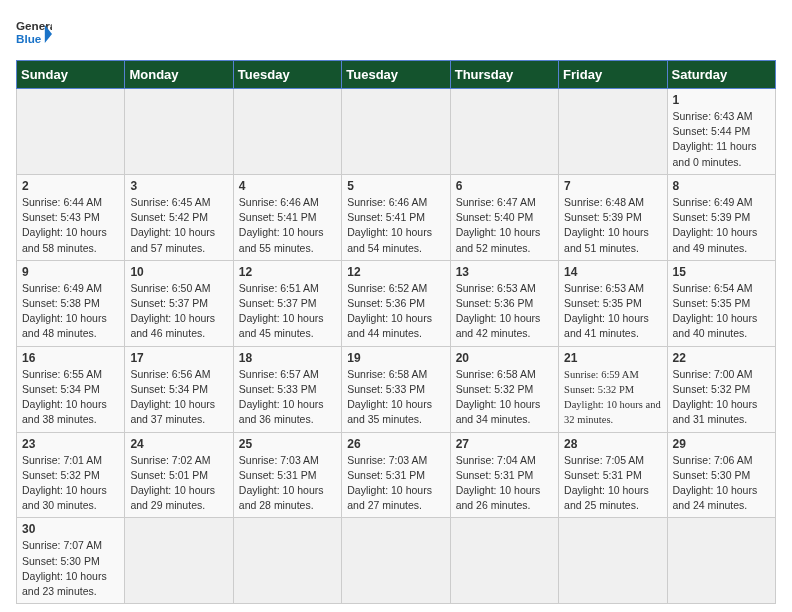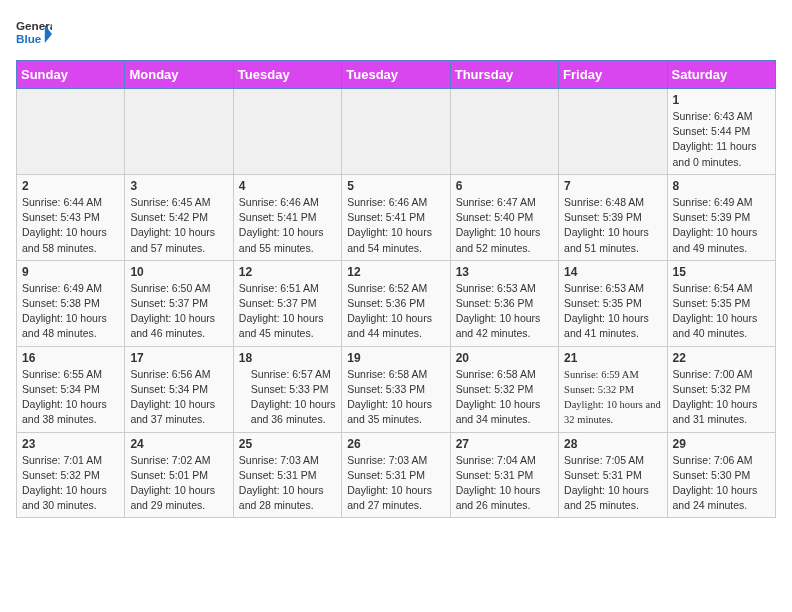--- a/index.html
+++ b/index.html
@@ -36,21 +36,21 @@
     .location {
       font-size: 14px;
       color: #555;
     }
     .calendar {
       width: 100%;
       border-collapse: collapse;
       border: 1px solid #ccc;
     }
     .calendar th {
-      background-color: #d946ef;
+      background-color: #14532d;
       color: #fff;
       font-size: 13px;
       font-weight: bold;
       padding: 6px 4px;
       text-align: left;
       border: 1px solid #5580d0;
     }
     .calendar td {
       vertical-align: top;
       border: 1px solid #ccc;
@@ -214,21 +214,21 @@
 Daylight: 10 hours and 38 minutes.</div>
         </td>
         <td>
           <span class="day-num">17</span>
           <div class="day-info" style="white-space: pre-line;">Sunrise: 6:56 AM
 Sunset: 5:34 PM
 Daylight: 10 hours and 37 minutes.</div>
         </td>
         <td>
           <span class="day-num">18</span>
-          <div class="day-info" style="white-space: pre-line; margin-left: 12px;">Sunrise: 6:57 AM
+          <div class="day-info" style="white-space: pre-line;">Sunrise: 6:57 AM
 Sunset: 5:33 PM
 Daylight: 10 hours and 36 minutes.</div>
         </td>
         <td>
           <span class="day-num">19</span>
           <div class="day-info" style="white-space: pre-line;">Sunrise: 6:58 AM
 Sunset: 5:33 PM
 Daylight: 10 hours and 35 minutes.</div>
         </td>
         <td>
@@ -287,14 +287,28 @@
 Sunset: 5:31 PM
 Daylight: 10 hours and 25 minutes.</div>
         </td>
         <td>
           <span class="day-num">29</span>
           <div class="day-info" style="white-space: pre-line;">Sunrise: 7:06 AM
 Sunset: 5:30 PM
 Daylight: 10 hours and 24 minutes.</div>
         </td>
       </tr>
+      <tr>
+        <td>
+          <span class="day-num">30</span>
+          <div class="day-info" style="white-space: pre-line;">Sunrise: 7:07 AM
+Sunset: 5:30 PM
+Daylight: 10 hours and 23 minutes.</div>
+        </td>
+        <td class="empty"></td>
+        <td class="empty"></td>
+        <td class="empty"></td>
+        <td class="empty"></td>
+        <td class="empty"></td>
+        <td class="empty"></td>
+      </tr>
     </tbody>
 </table>
 
 </body></html>

